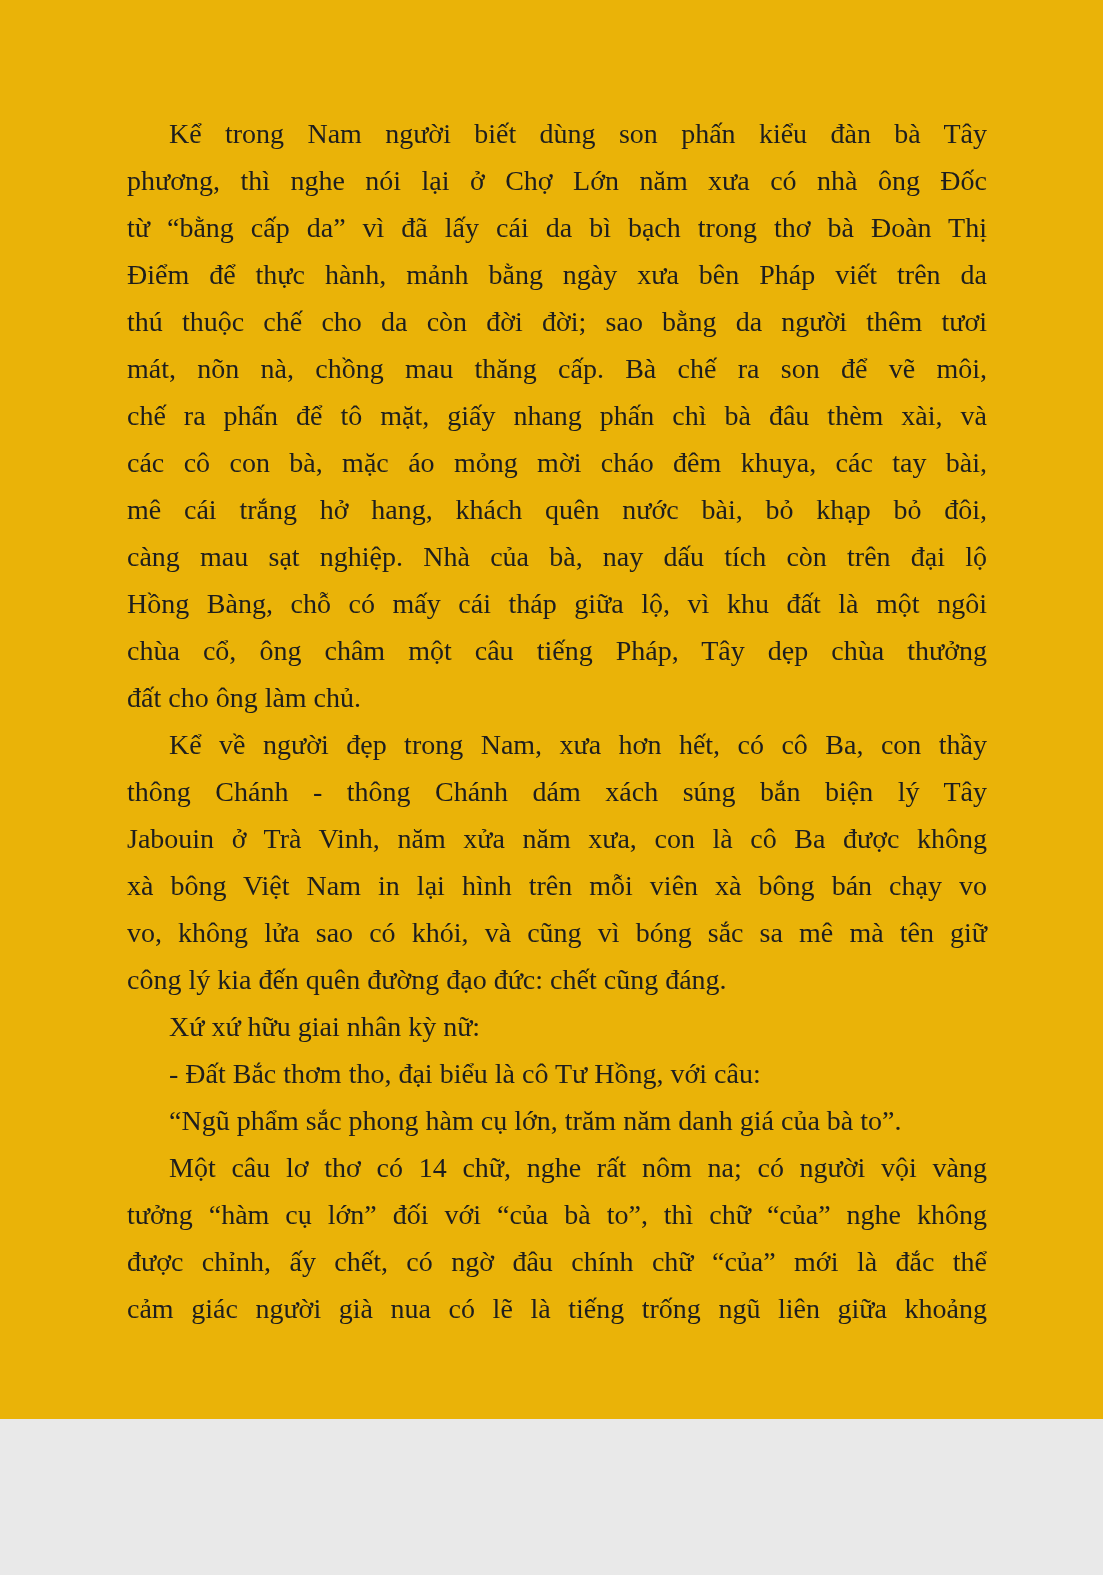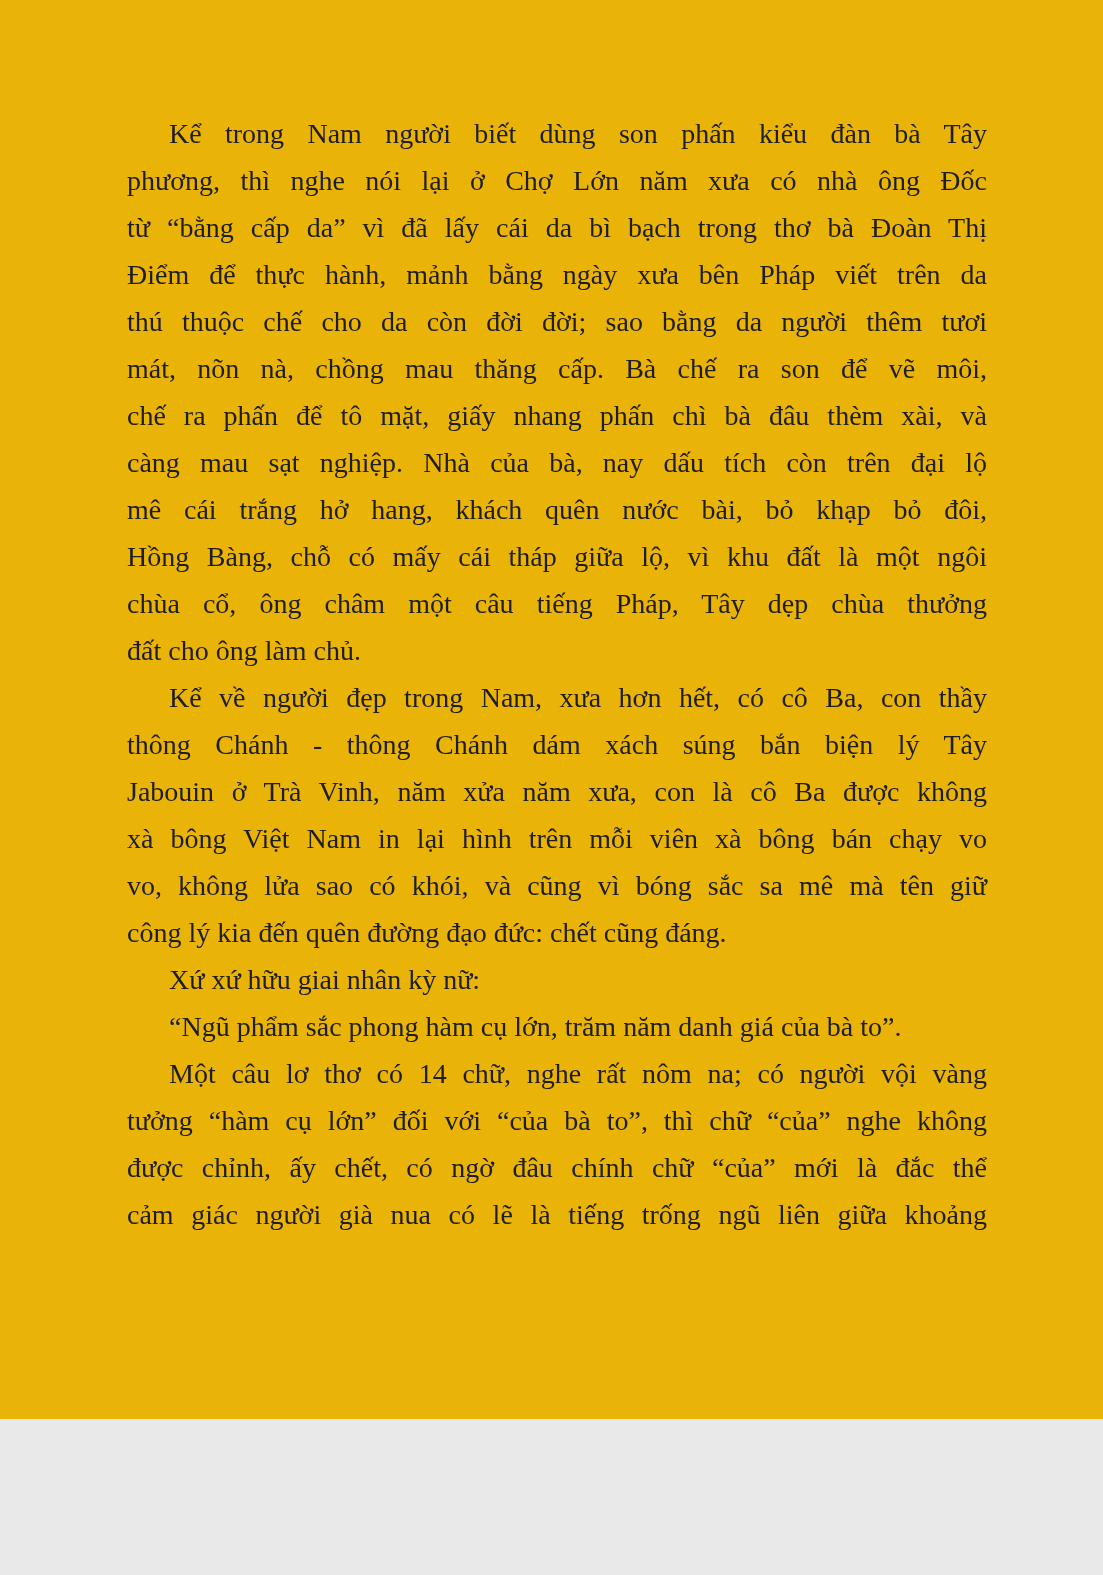--- a/index.html
+++ b/index.html
@@ -60,36 +60,40 @@
 <div class="page">
   <div class="text-block" id="text-block">
       <div class="para">
         <div class="line first"><span>Kể trong Nam người biết dùng son phấn kiểu đàn bà Tây</span></div>
         <div class="line"><span>phương, thì nghe nói lại ở Chợ Lớn năm xưa có nhà ông Đốc</span></div>
         <div class="line"><span>từ “bằng cấp da” vì đã lấy cái da bì bạch trong thơ bà Đoàn Thị</span></div>
         <div class="line"><span>Điểm để thực hành, mảnh bằng ngày xưa bên Pháp viết trên da</span></div>
         <div class="line"><span>thú thuộc chế cho da còn đời đời; sao bằng da người thêm tươi</span></div>
         <div class="line"><span>mát, nõn nà, chồng mau thăng cấp. Bà chế ra son để vẽ môi,</span></div>
         <div class="line"><span>chế ra phấn để tô mặt, giấy nhang phấn chì bà đâu thèm xài, và</span></div>
+        <div class="line"><span>các cô con bà, mặc áo mỏng mời cháo đêm khuya, các tay bài,</span></div>
+        <div class="line"><span>mê cái trắng hở hang, khách quên nước bài, bỏ khạp bỏ đôi,</span></div>
         <div class="line"><span>càng mau sạt nghiệp. Nhà của bà, nay dấu tích còn trên đại lộ</span></div>
-        <div class="line"><span>mê cái trắng hở hang, khách quên nước bài, bỏ khạp bỏ đôi,</span></div>
         <div class="line"><span>Hồng Bàng, chỗ có mấy cái tháp giữa lộ, vì khu đất là một ngôi</span></div>
         <div class="line"><span>chùa cổ, ông châm một câu tiếng Pháp, Tây dẹp chùa thưởng</span></div>
         <div class="line no-fill"><span>đất cho ông làm chủ.</span></div>
       </div>
       <div class="para">
         <div class="line first"><span>Kể về người đẹp trong Nam, xưa hơn hết, có cô Ba, con thầy</span></div>
         <div class="line"><span>thông Chánh - thông Chánh dám xách súng bắn biện lý Tây</span></div>
         <div class="line"><span>Jabouin ở Trà Vinh, năm xửa năm xưa, con là cô Ba được không</span></div>
         <div class="line"><span>xà bông Việt Nam in lại hình trên mỗi viên xà bông bán chạy vo</span></div>
         <div class="line"><span>vo, không lửa sao có khói, và cũng vì bóng sắc sa mê mà tên giữ</span></div>
         <div class="line no-fill"><span>công lý kia đến quên đường đạo đức: chết cũng đáng.</span></div>
       </div>
       <div class="para">
         <div class="line first no-fill"><span>Xứ xứ hữu giai nhân kỳ nữ:</span></div>
+      </div>
+      <div class="para">
+        <div class="line first no-fill"><span>- Đất Bắc thơm tho, đại biểu là cô Tư Hồng, với câu:</span></div>
       </div>
       <div class="para">
         <div class="line first no-fill"><span class="italic">“Ngũ phẩm sắc phong hàm cụ lớn, trăm năm danh giá của bà to”.</span></div>
       </div>
       <div class="para">
         <div class="line first"><span>Một câu lơ thơ có 14 chữ, nghe rất nôm na; có người vội vàng</span></div>
         <div class="line"><span>tưởng </span><span class="italic">“hàm cụ lớn”</span><span> đối với </span><span class="italic">“của bà to”</span><span>, thì chữ </span><span class="italic">“của”</span><span> nghe không</span></div>
         <div class="line"><span>được chỉnh, ấy chết, có ngờ đâu chính chữ </span><span class="italic">“của”</span><span> mới là đắc thể</span></div>
         <div class="line"><span>cảm giác người già nua có lẽ là tiếng trống ngũ liên giữa khoảng</span></div>
       </div>

